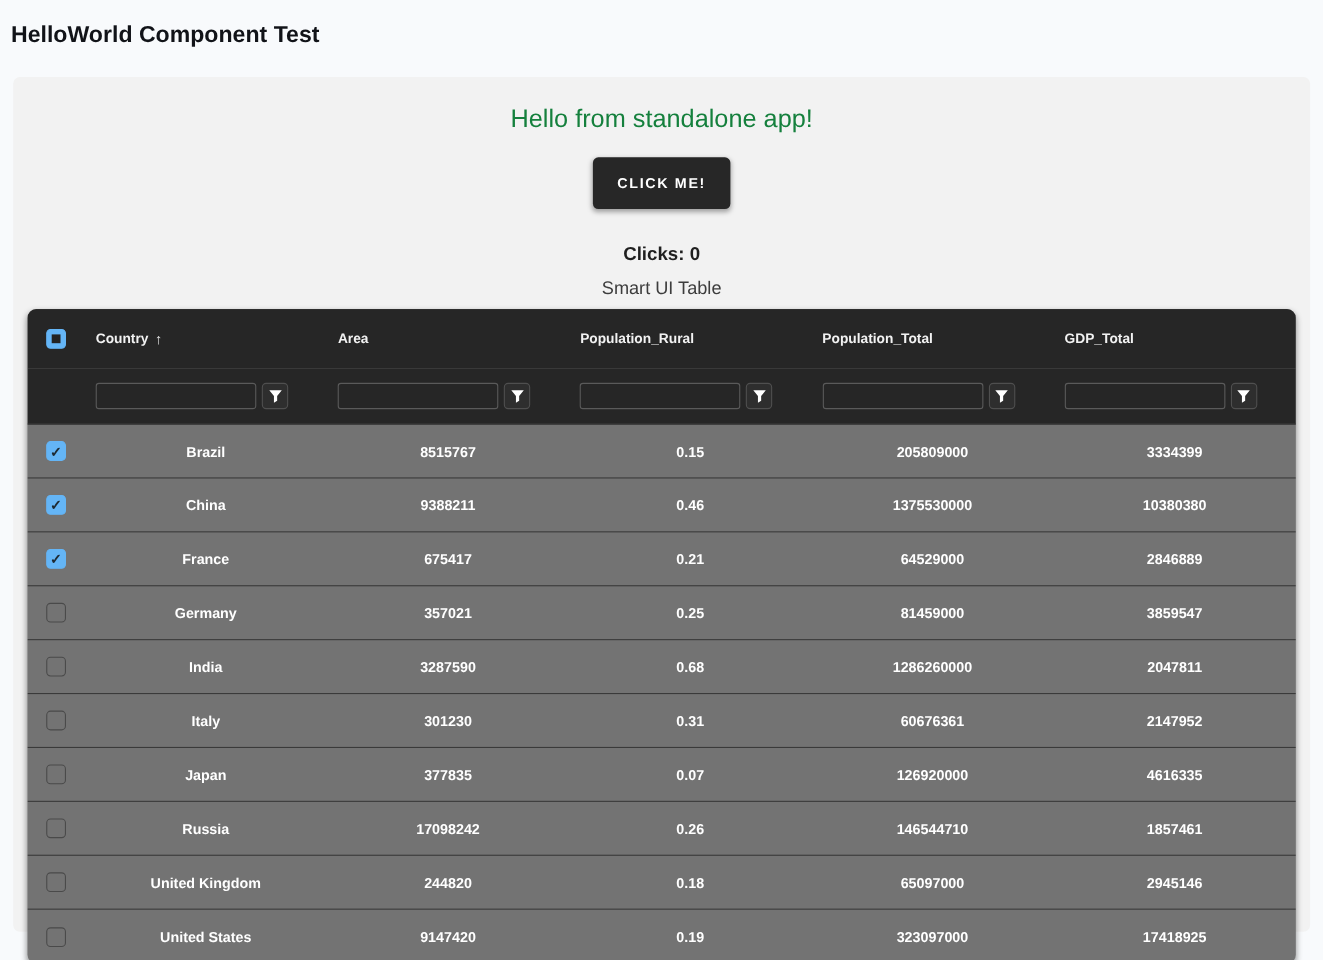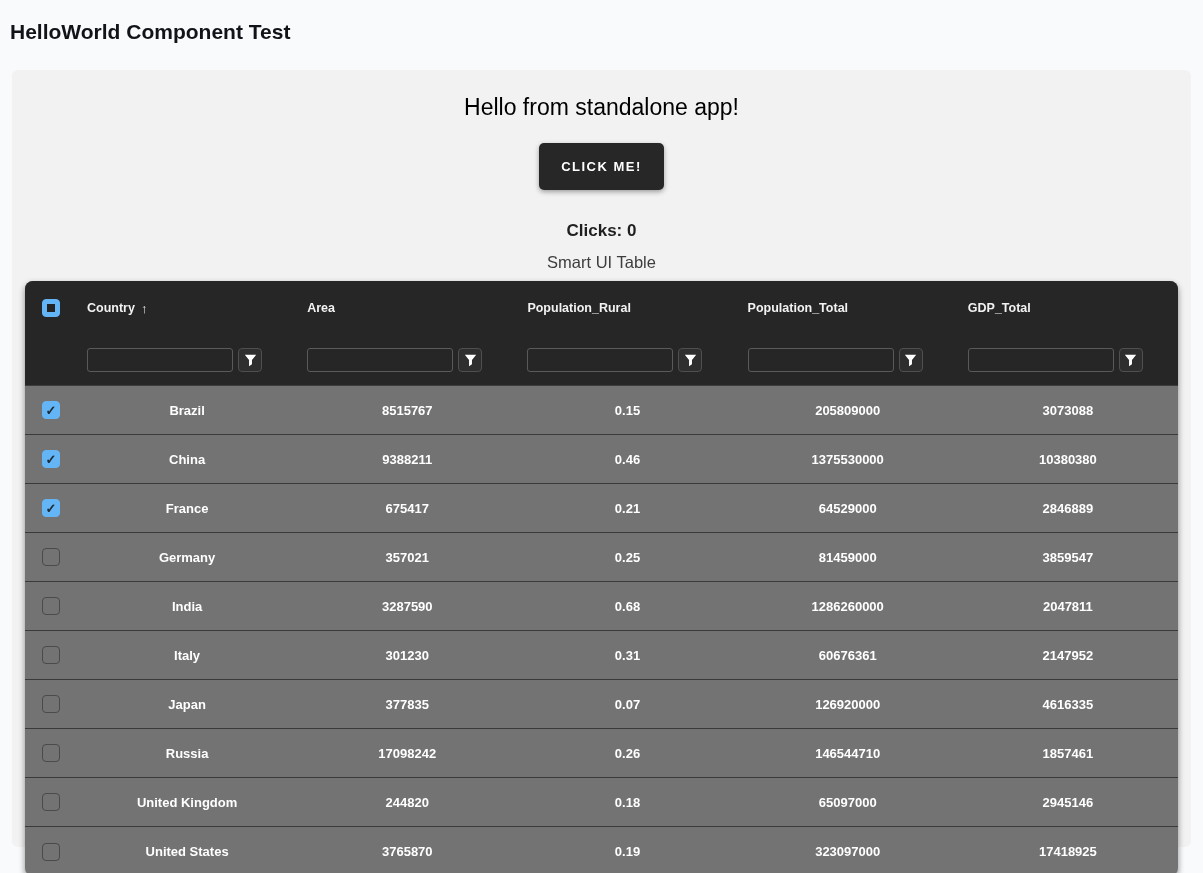--- a/index.html
+++ b/index.html
@@ -21,21 +21,21 @@
     margin: 0 12px;
     background: #f2f2f2;
     border-radius: 6px;
     padding: 24px 13px 4px 13px;
     height: 777px;
   }
   .hello-heading {
     text-align: center;
     font-size: 23px;
     font-weight: 400;
-    color: #000000;
+    color: #15803d;
     margin-bottom: 22px;
   }
   .click-btn-wrap { text-align: center; margin-bottom: 14px; }
   .click-btn {
     background: #272727;
     color: #ffffff;
     border: none;
     border-radius: 5px;
     padding: 16px 22px;
     font-family: "Liberation Sans", sans-serif;
@@ -229,21 +229,21 @@
     <div id="table-body">
 
     <div class="t-row t-body-row">
           <div class="cb-cell">
             <span class="checkbox checked">✓</span>
           </div>
           <div class="data-cell">Brazil</div>
           <div class="data-cell">8515767</div>
           <div class="data-cell">0.15</div>
           <div class="data-cell">205809000</div>
-          <div class="data-cell">3073088</div>
+          <div class="data-cell">3334399</div>
         </div>
         <div class="t-row t-body-row">
           <div class="cb-cell">
             <span class="checkbox checked">✓</span>
           </div>
           <div class="data-cell">China</div>
           <div class="data-cell">9388211</div>
           <div class="data-cell">0.46</div>
           <div class="data-cell">1375530000</div>
           <div class="data-cell">10380380</div>
@@ -316,20 +316,20 @@
           <div class="data-cell">244820</div>
           <div class="data-cell">0.18</div>
           <div class="data-cell">65097000</div>
           <div class="data-cell">2945146</div>
         </div>
         <div class="t-row t-body-row">
           <div class="cb-cell">
             <span class="checkbox"></span>
           </div>
           <div class="data-cell">United States</div>
-          <div class="data-cell">3765870</div>
+          <div class="data-cell">9147420</div>
           <div class="data-cell">0.19</div>
           <div class="data-cell">323097000</div>
           <div class="data-cell">17418925</div>
         </div>
       </div>
   </div>
 </div>
 
 </body></html>

